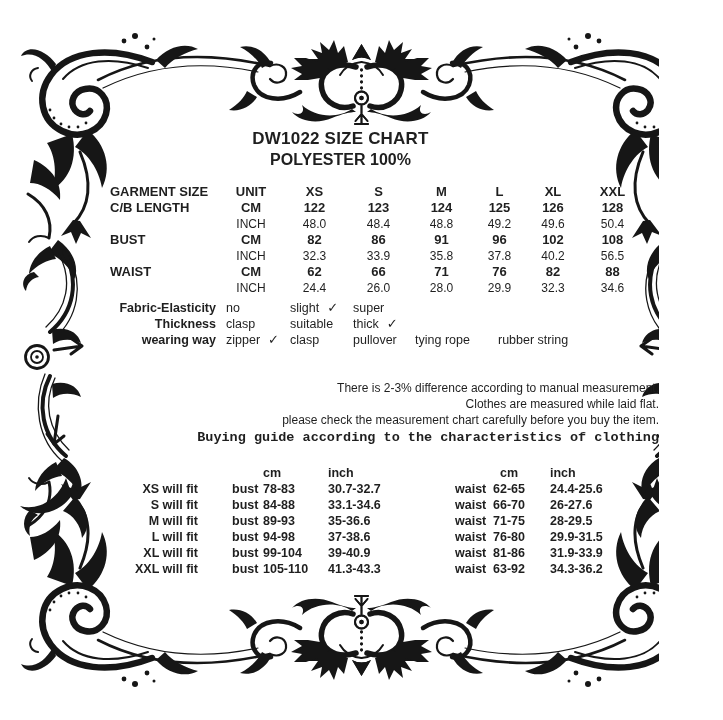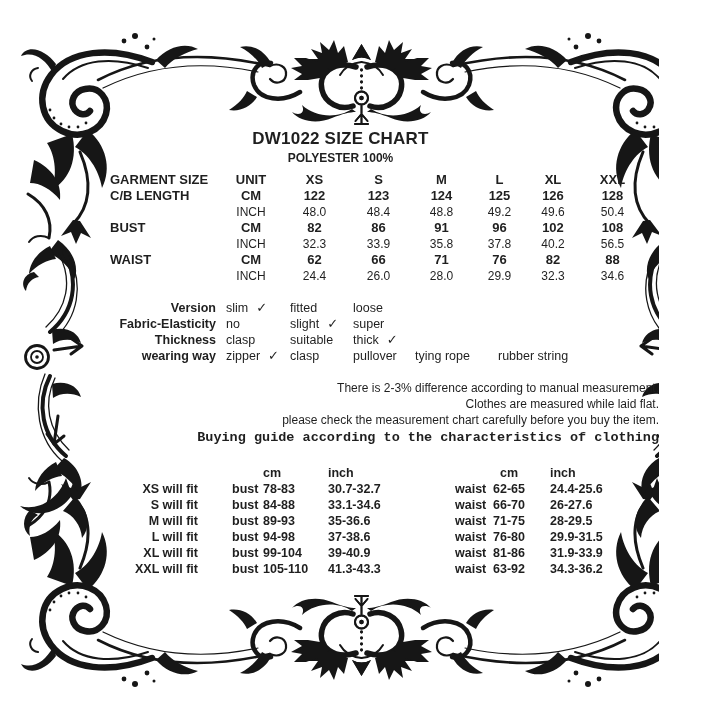--- a/index.html
+++ b/index.html
@@ -4,26 +4,26 @@
 <style>
   * { margin:0; padding:0; box-sizing:border-box; }
   html,body { width:723px; height:720px; }
   body { font-family:"Liberation Sans", sans-serif; background:#ffffff; color:#1f1f1f; }
   .page { position:relative; width:659px; height:720px; overflow:hidden; background:#fff; }
   .border-svg { position:absolute; left:0; top:0; width:723px; height:720px; }
 
   .title { position:absolute; top:129px; left:22px; right:0; text-align:center;
            font-size:17px; font-weight:bold; letter-spacing:.2px; }
   .subtitle { position:absolute; top:151px; left:22px; right:0; text-align:center;
-              font-size:12px; font-weight:bold; }
+              font-size:16px; font-weight:bold; }
 
   
   .stable { position:absolute; top:172px; left:110px; }
   .srow { display:grid; grid-template-columns:110px 62px 65px 63px 63px 53px 54px 65px; height:16px; }
-  .srow .c { line-height:16px; text-align:center; font-size:12px; white-space:nowrap; }
+  .srow .c { line-height:16px; text-align:center; font-size:12px; white-space:nowrap;margin-top:12px; }
   .srow .l { text-align:left; }
   .srow.hd .c, .srow.cm .c { font-weight:bold; font-size:13px; }
 
   
   .attrs { position:absolute; top:300px; left:112px; }
   .arow { display:grid; grid-template-columns:104px 64px 63px 62px 83px auto; height:16px;
           line-height:16px; font-size:12.5px; white-space:nowrap; }
   .alabel { text-align:right; font-weight:bold; }
   .aopt { padding-left:10px; }
   .chk { margin-left:8px; font-size:13px; }
@@ -208,26 +208,20 @@
       <div class="c">26.0</div>
       <div class="c">28.0</div>
       <div class="c">29.9</div>
       <div class="c">32.3</div>
       <div class="c">34.6</div>
     </div>
   </div>
 
   <div class="attrs">
     <div class="arow">
-      <div class="alabel">Version</div>
-      <div class="aopt"><span>slim</span><span class="chk">✓</span></div>
-      <div class="aopt"><span>fitted</span><span class="chk"></span></div>
-      <div class="aopt"><span>loose</span><span class="chk"></span></div>
-    </div>
-    <div class="arow">
       <div class="alabel">Fabric-Elasticity</div>
       <div class="aopt"><span>no</span><span class="chk"></span></div>
       <div class="aopt"><span>slight</span><span class="chk">✓</span></div>
       <div class="aopt"><span>super</span><span class="chk"></span></div>
     </div>
     <div class="arow">
       <div class="alabel">Thickness</div>
       <div class="aopt"><span>clasp</span><span class="chk"></span></div>
       <div class="aopt"><span>suitable</span><span class="chk"></span></div>
       <div class="aopt"><span>thick</span><span class="chk">✓</span></div>

